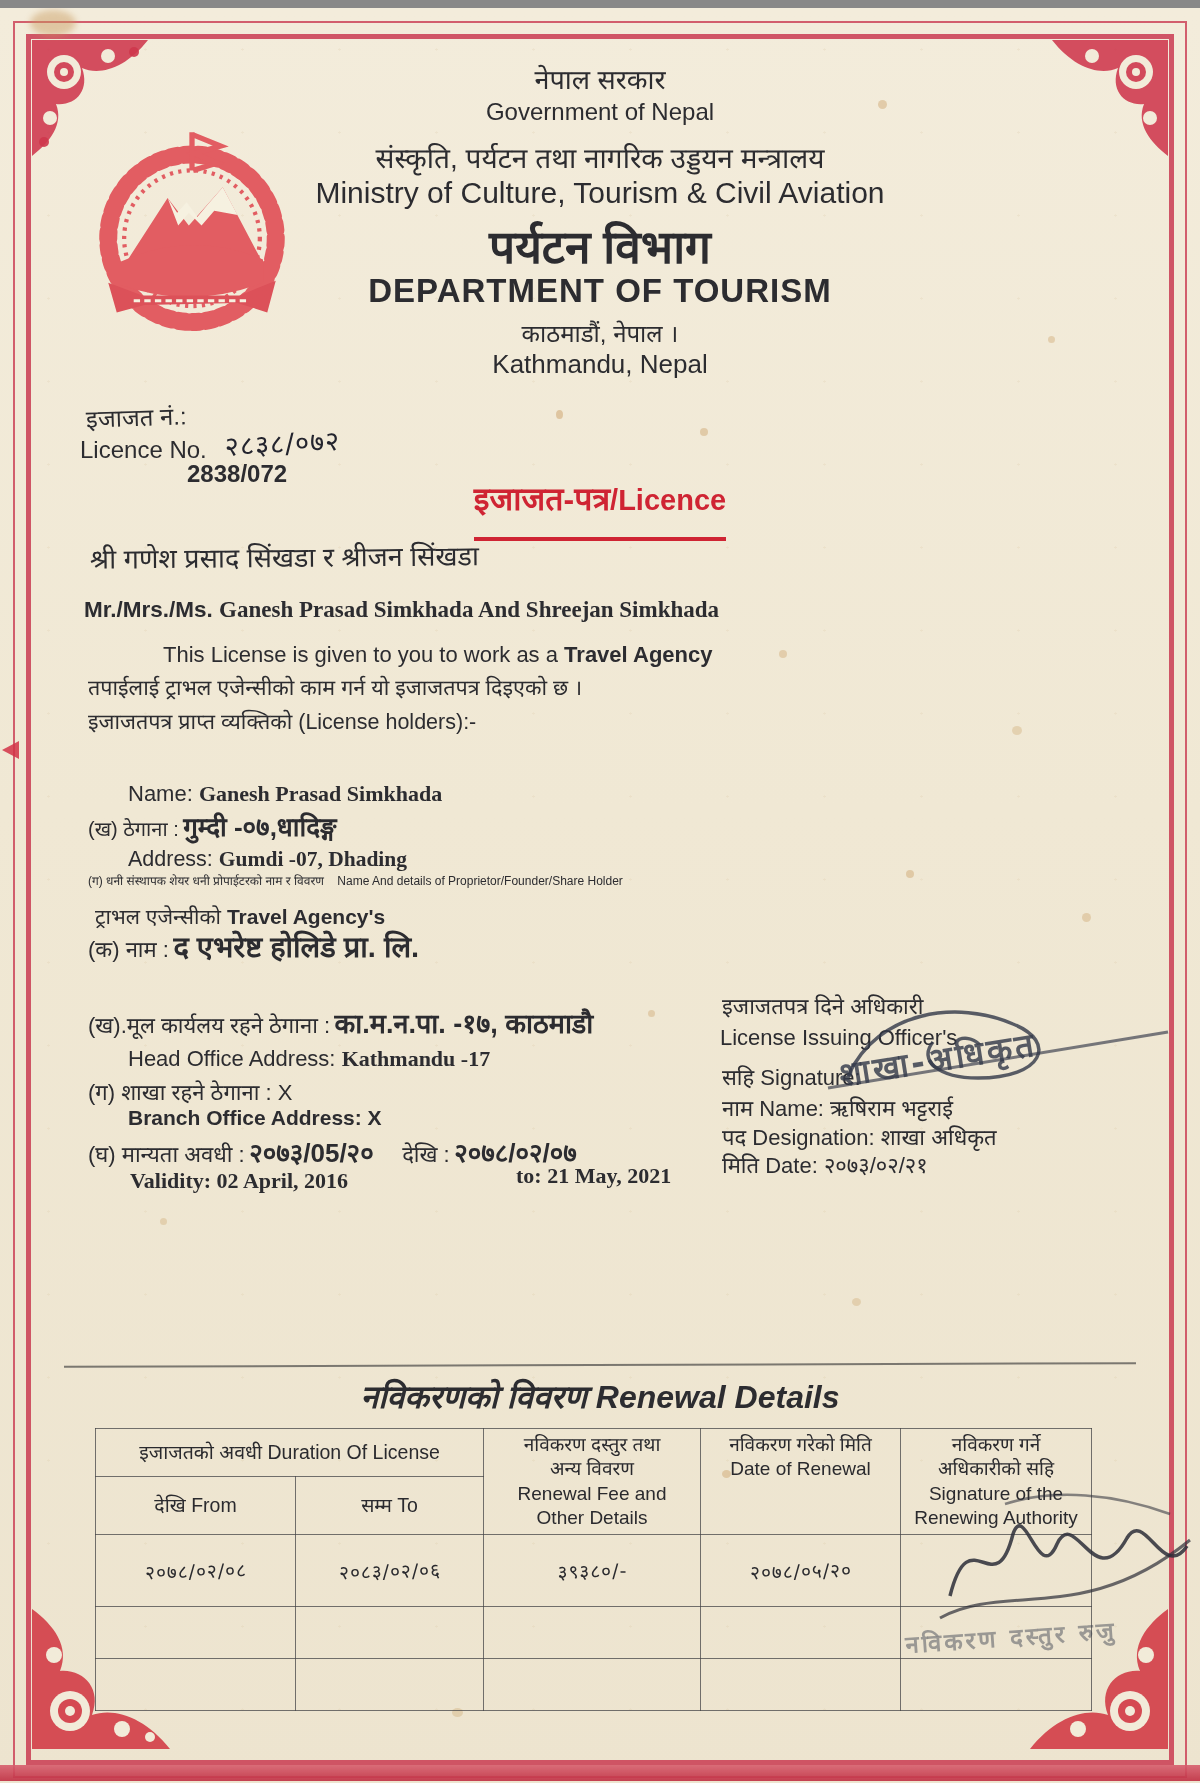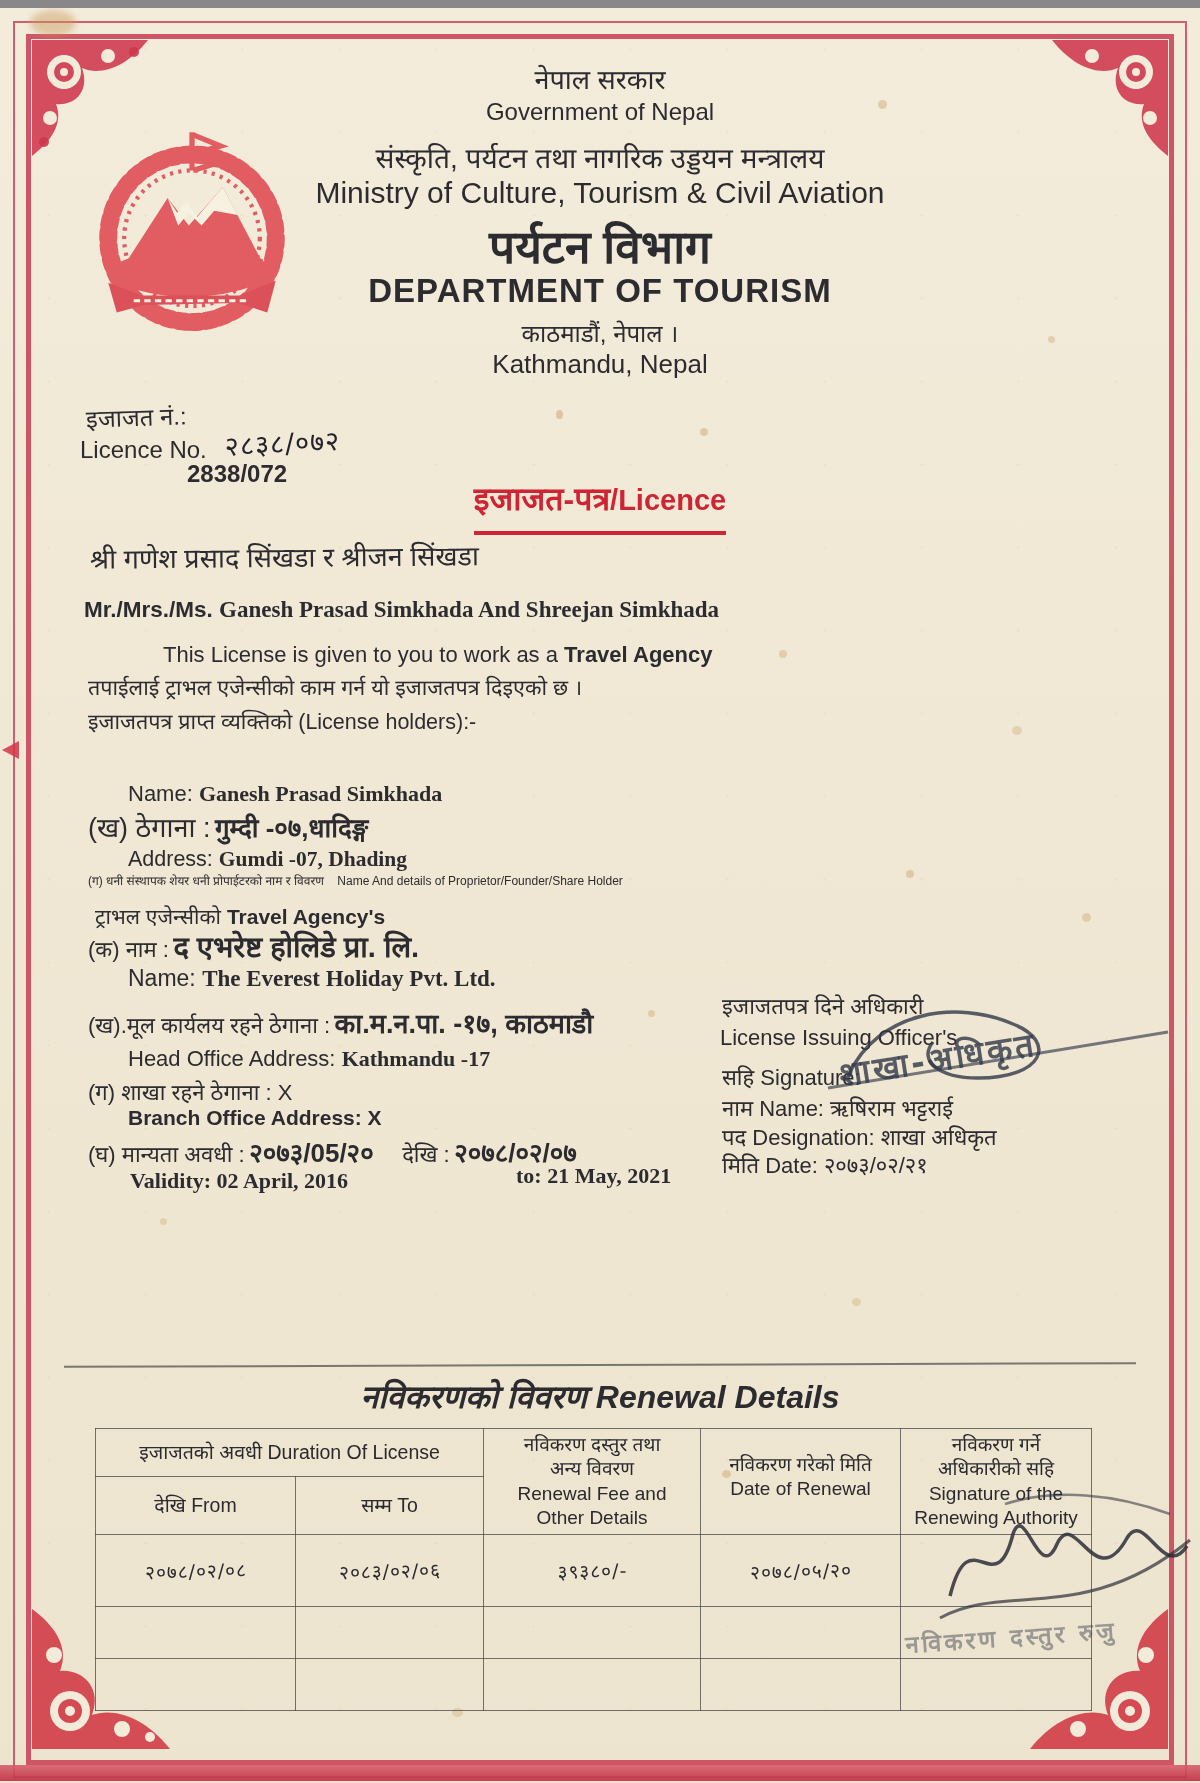--- a/index.html
+++ b/index.html
@@ -31,21 +31,21 @@
   }
   .frame-outer{inset:13px;border:2px solid rgba(201,59,81,.8);}
   .frame-inner{inset:26px;border:5px solid rgba(201,59,81,.85);}
   .bottom-band{left:0;top:1757px;width:1200px;height:16px;
     background:linear-gradient(180deg,#d8606f,#c02e42);opacity:.9;filter:blur(.6px);}
   .left-mark{left:2px;top:733px;width:0;height:0;
     border-top:9px solid transparent;border-bottom:9px solid transparent;
     border-right:17px solid rgba(210,50,70,.85);}
   .stain{position:absolute;border-radius:50%;background:#c89a5e;pointer-events:none;}
   .title-licence{display:inline-block;color:#cf2433;font-weight:bold;
-    border-bottom:4px solid #cf2433;padding-bottom:12px;}
+    border-bottom:4px solid #cf2433;padding-bottom:18px;}
   .stamp-ink{font-weight:bold;color:rgba(52,58,74,.82);letter-spacing:3px;
     font-family:"DejaVu Sans",sans-serif;}
   table.renew{border-collapse:collapse;table-layout:fixed;width:996px;}
   table.renew th,table.renew td{
     border:1px solid rgba(70,70,72,.75);
     font-weight:normal;font-size:19px;line-height:1.28;color:#2a2a2e;
     text-align:center;vertical-align:middle;padding:2px 4px;overflow:visible;
   }
   table.renew .hd{font-size:19.5px;}
   td.handcell{font-size:38px;text-align:left;padding-left:6px;white-space:nowrap;}
@@ -158,44 +158,40 @@
   </div>
   <div class="abs np" style="left:88px;top:664px;font-size:21.5px">तपाईलाई ट्राभल एजेन्सीको काम गर्न यो इजाजतपत्र दिइएको छ ।</div>
   <div class="abs np" style="left:88px;top:698px;font-size:21.5px">इजाजतपत्र प्राप्त व्यक्तिको (License holders):-</div>
 
   <div class="abs" style="left:128px;top:773px;font-size:22px">
     <span class="en">Name:</span>
     <span class="serif">Ganesh Prasad Simkhada</span>
   </div>
 
   <div class="abs" style="left:88px;top:800px">
-    <span class="np" style="font-size:27px">(ख) ठेगाना :</span>
+    <span class="np" style="font-size:20px">(ख) ठेगाना :</span>
     <span class="np bold" style="font-size:26px">गुम्दी -०७,धादिङ्ग</span>
   </div>
   <div class="abs" style="left:128px;top:839px;font-size:21.5px">
     <span class="en">Address:</span>
     <span class="serif">Gumdi -07, Dhading</span>
   </div>
 
   <div class="abs" style="left:88px;top:864px;font-size:12px;white-space:nowrap">
     <span class="np">(ग) धनी संस्थापक शेयर धनी प्रोपाईटरको नाम र विवरण</span>
     <span class="en" style="margin-left:10px">Name And details of Proprietor/Founder/Share Holder</span>
   </div>
   <div class="abs" style="left:95px;top:894px;font-size:21px">
     <span class="np">ट्राभल एजेन्सीको</span>
     <span class="en bold">Travel Agency's</span>
   </div>
 
   <div class="abs" style="left:88px;top:918px">
     <span class="np" style="font-size:22px">(क) नाम :</span>
     <span class="np bold" style="font-size:29px">द एभरेष्ट होलिडे  प्रा. लि.</span>
-  </div>
-  <div class="abs" style="left:128px;top:957px;font-size:23px">
-    <span class="en">Name:</span>
-    <span class="serif">The Everest Holiday Pvt. Ltd.</span>
   </div>
 
   <div class="abs" style="left:88px;top:996px">
     <span class="np" style="font-size:22px">(ख).मूल कार्यलय रहने ठेगाना :</span>
     <span class="np bold" style="font-size:27px">का.म.न.पा. -१७, काठमाडौ</span>
   </div>
   <div class="abs" style="left:128px;top:1038px;font-size:22px">
     <span class="en">Head Office Address:</span>
     <span class="serif">Kathmandu -17</span>
   </div>
@@ -250,21 +246,21 @@
       </colgroup>
     <tbody>
         <tr style="height:48px">
       <th colspan="2" class="hd">इजाजतको अवधी Duration Of License</th>
       <th rowspan="2">
         <div class="np">नविकरण दस्तुर तथा</div>
         <div class="np">अन्य विवरण</div>
         <div class="en">Renewal Fee and</div>
         <div class="en">Other Details</div>
       </th>
-      <th rowspan="2" style="vertical-align:top;padding-top:24px">
+      <th rowspan="2" style="vertical-align:top;padding-top:4px">
         <div class="np">नविकरण गरेको मिति</div>
         <div class="en">Date of Renewal</div>
       </th>
       <th rowspan="2">
         <div class="np">नविकरण गर्ने</div>
         <div class="np">अधिकारीको सहि</div>
         <div class="en">Signature of the</div>
         <div class="en">Renewing Authority</div>
       </th>
     </tr>

